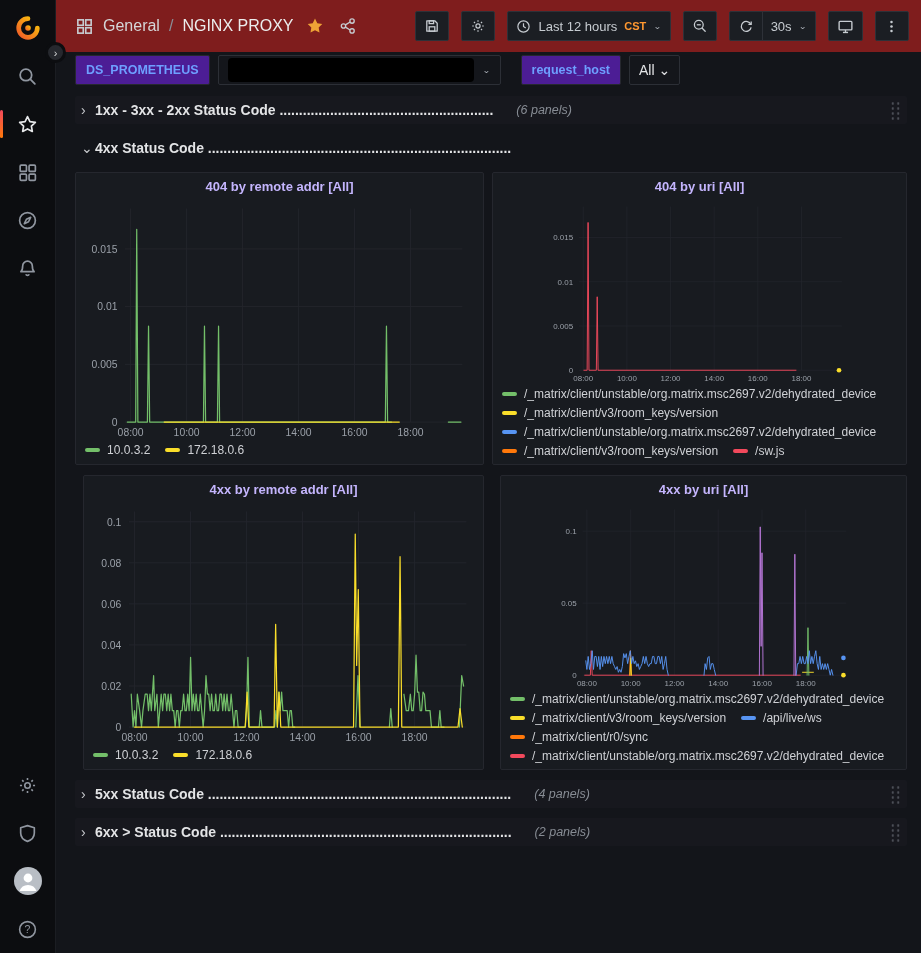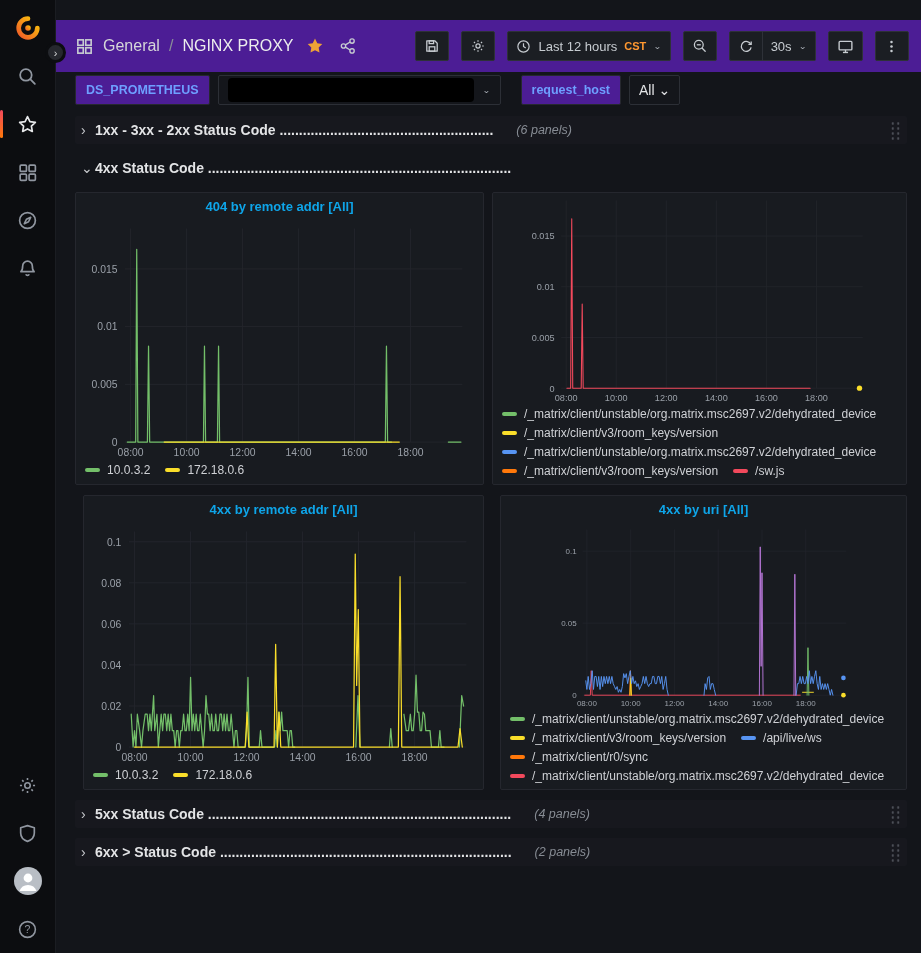--- a/index.html
+++ b/index.html
@@ -18,22 +18,22 @@
   .side-item.active { color:#e7e8ea; }
   .side-spacer { flex:1; }
   .expand-btn { position:absolute; top:42px; right:-11px; width:21px; height:21px; border-radius:50%;
     background:#26282e; border:3px solid #0c0d10; color:#d8d9da; display:flex; align-items:center;
     justify-content:center; font-size:11px; z-index:20; cursor:pointer; }
   .logo-item { margin-top:8px; }
 
   
   .main { flex:1; display:flex; flex-direction:column; background:#13151a; min-width:0; }
 
-  .navbar { height:52px; background:#4c1d95; display:flex; align-items:center;
-    padding:0 12px 0 19px; flex-shrink:0;margin-top:20px; }
+  .navbar { height:52px; background:#7f1d1d; display:flex; align-items:center;
+    padding:0 12px 0 19px; flex-shrink:0; }
   .crumb { display:flex; align-items:center; gap:9px; color:#d5d6d8; font-size:16px; }
   .crumb .sep { color:#8a8f98; }
   .crumb .title { color:#eceded; }
   .nav-actions { margin-left:auto; display:flex; align-items:center; gap:12px; }
   .tb-btn { height:30px; min-width:34px; padding:0 8px; display:flex; align-items:center; gap:7px;
     background:#1b1e23; border:1px solid #2e3138; border-radius:2px; color:#c7ccd1;
     font-size:13px; cursor:pointer; white-space:nowrap; }
   .tb-group { display:flex; }
   .tb-group .tb-btn:first-child { border-radius:2px 0 0 2px; }
   .tb-group .tb-btn:last-child { border-radius:0 2px 2px 0; border-left:none;text-align:right; }
@@ -61,21 +61,21 @@
   .row-meta { color:#878c94; font-size:12.5px; font-style:italic; margin-left:23px; white-space:nowrap; }
   .row-handle { margin-left:auto; width:11px; height:19px; cursor:grab; background-image:
     radial-gradient(#4c4f57 1.1px, transparent 1.4px); background-size:5.5px 5px; }
 
   .panel-grid { display:grid; grid-template-columns:409px 415px; column-gap:8px; row-gap:10px;
     margin:0 0 10px 0; }
   .panel { background:#181b20; border:1px solid #25272e; border-radius:2px;
     display:flex; flex-direction:column; overflow:hidden; }
   .panel.r1 { height:293px; } .panel.r2 { height:295px;margin-left:8px; }
   .panel-title { height:27px; flex-shrink:0; display:flex; align-items:center; justify-content:center;
-    color:#0ea5e9; font-size:13px; font-weight:bold; cursor:pointer; }
+    color:#c4b5fd; font-size:13px; font-weight:bold; cursor:pointer; }
   .chart { flex:1 1 auto; min-height:0; width:100%; display:block; }
   .legend { flex-shrink:0; display:flex; flex-wrap:wrap; align-items:flex-start;
     column-gap:15px; row-gap:5px; padding:3px 9px 7px 9px; overflow:hidden; }
   .legend.clipped { max-height:80px; }
   .legend-item { display:flex; align-items:center; gap:7px; white-space:nowrap; cursor:pointer; }
   .legend-swatch { width:15px; height:4px; border-radius:2px; flex-shrink:0; }
   .legend-label { color:#cfd1d5; font-size:12px; }
 
   .axis-text { fill:#9aa0a8; font-size:11px; font-family:"Liberation Sans", sans-serif; }
 </style>
@@ -298,20 +298,21 @@
                 <span class="legend-swatch" style="background: rgb(115, 191, 105);"></span>
                 <span class="legend-label">10.0.3.2</span>
               </span>
               <span class="legend-item">
                 <span class="legend-swatch" style="background: rgb(250, 222, 42);"></span>
                 <span class="legend-label">172.18.0.6</span>
               </span>
             </div>
         </div>
         <div class="panel r1">
+          <div class="panel-title">404 by uri [All]</div>
           <svg class="chart" viewBox="0 0 413 254">
               <line x1="46.02489626556017" x2="46.02489626556017" y1="9" y2="235" stroke="#23252c" stroke-width="1"></line>
               <line x1="106.27385892116183" x2="106.27385892116183" y1="9" y2="235" stroke="#23252c" stroke-width="1"></line>
               <line x1="166.52282157676348" x2="166.52282157676348" y1="9" y2="235" stroke="#23252c" stroke-width="1"></line>
               <line x1="226.77178423236512" x2="226.77178423236512" y1="9" y2="235" stroke="#23252c" stroke-width="1"></line>
               <line x1="287.02074688796677" x2="287.02074688796677" y1="9" y2="235" stroke="#23252c" stroke-width="1"></line>
               <line x1="347.2697095435684" x2="347.2697095435684" y1="9" y2="235" stroke="#23252c" stroke-width="1"></line>
               <line x1="40" x2="403" y1="235" y2="235" stroke="#23252c" stroke-width="1"></line>
               <line x1="40" x2="403" y1="173.9189189189189" y2="173.9189189189189" stroke="#23252c" stroke-width="1"></line>
               <line x1="40" x2="403" y1="112.83783783783782" y2="112.83783783783782" stroke="#23252c" stroke-width="1"></line>

